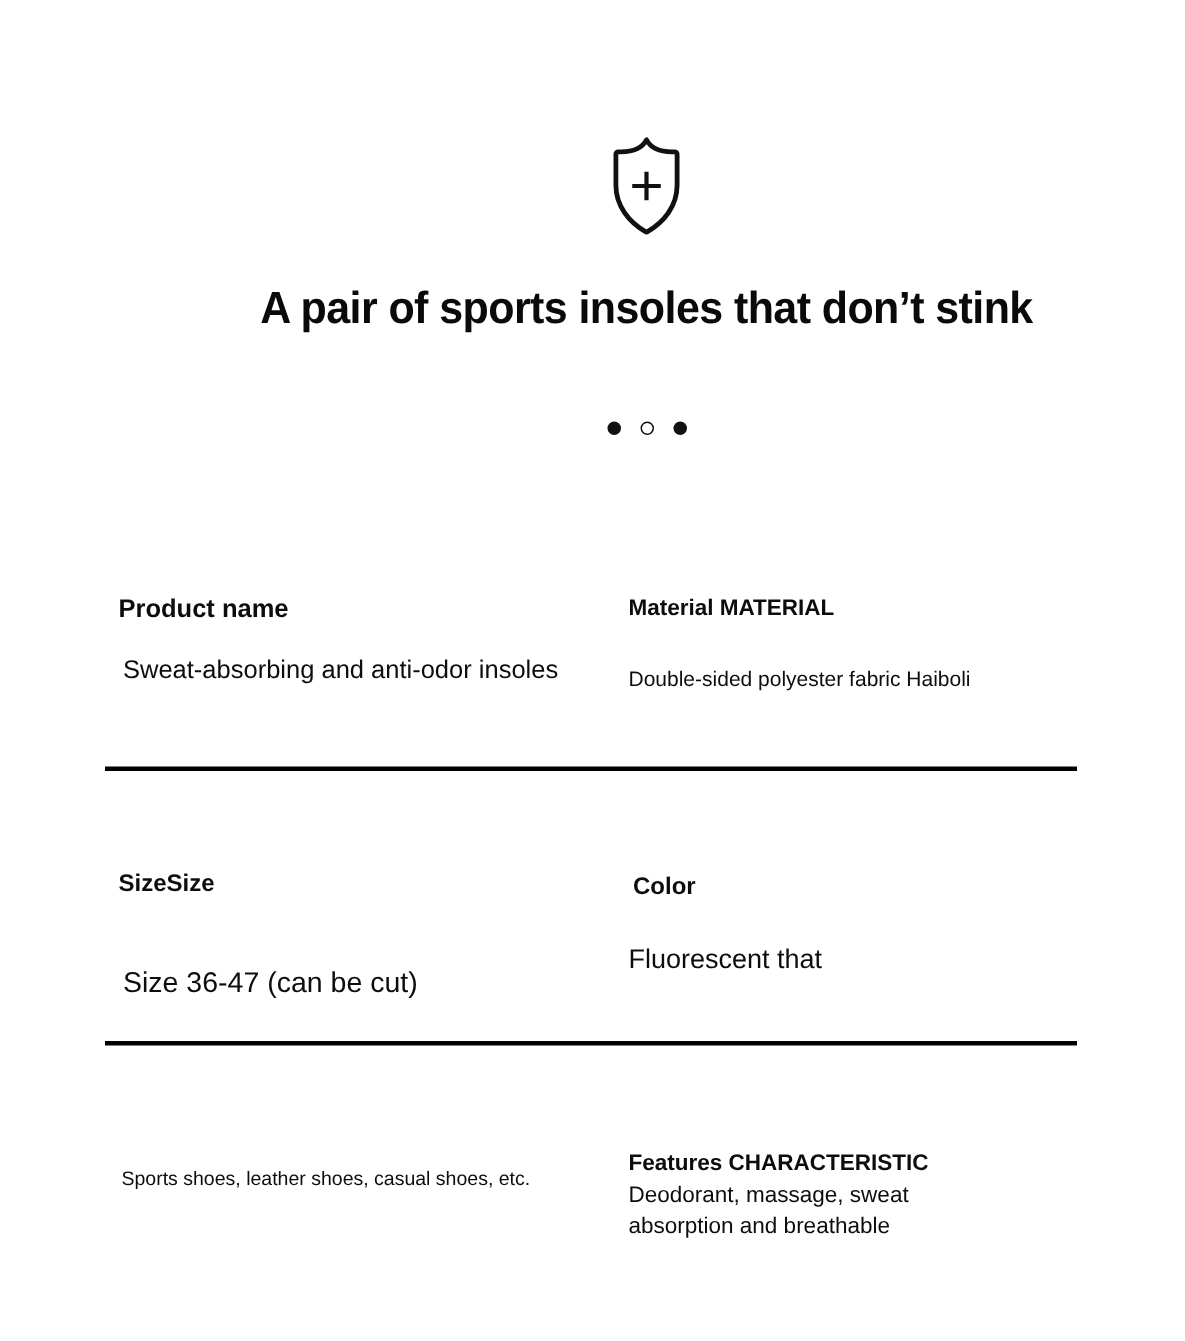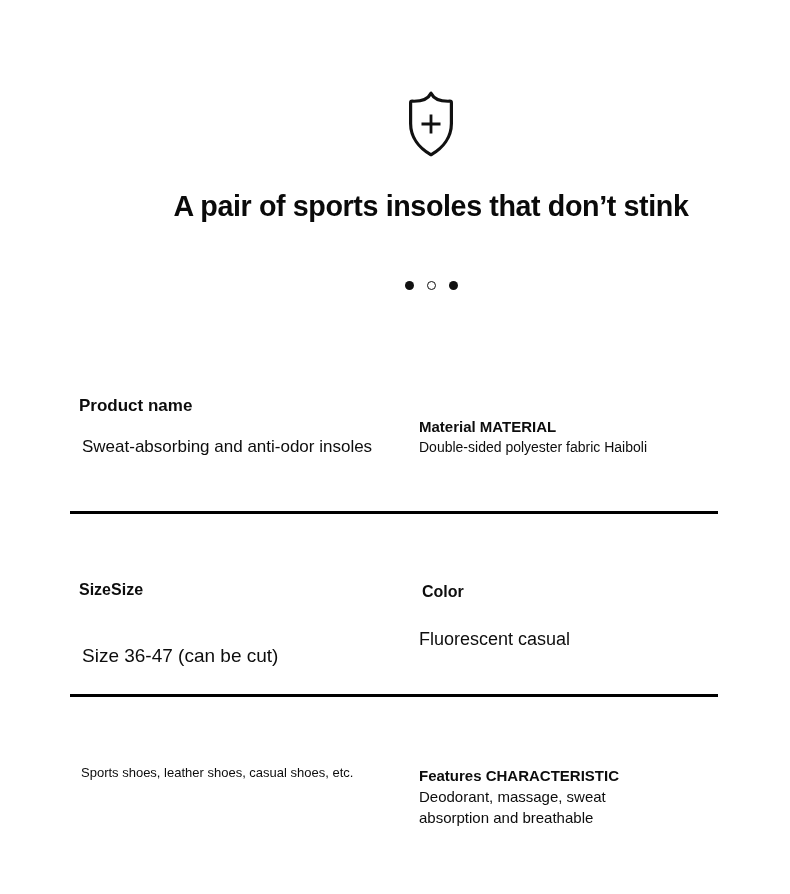--- a/index.html
+++ b/index.html
@@ -118,32 +118,32 @@
   }
   .spec-value {
     font-weight: 400;
     color: #0d0d0d;
     font-family: "Liberation Sans", "DejaVu Sans", sans-serif;
   }
 
   
   .r0 .left .spec-label  { font-size: 17px; line-height: 20px; }
   .r0 .left .spec-value  { font-size: 17px; line-height: 21px; margin-top: 20px; padding-left: 3px; }
-  .r0 .right .spec-label { font-size: 15px; line-height: 20px; margin-top: 21px; }
-  .r0 .right .spec-value { font-size: 14px; line-height: 20px; }
+  .r0 .right .spec-label { font-size: 15px; line-height: 20px; margin-top: 0; }
+  .r0 .right .spec-value { font-size: 14px; line-height: 20px; margin-top: 26px; }
 
   
   .r1 .left .spec-label  { font-size: 16px; line-height: 20px; }
   .r1 .left .spec-value  { font-size: 19px; line-height: 24px; margin-top: 44px; padding-left: 3px; }
   .r1 .right .spec-label { font-size: 16px; line-height: 20px; margin-top: 2px; padding-left: 3px; }
   .r1 .right .spec-value { font-size: 18px; line-height: 24px; margin-top: 25px; }
 
   
   .r2 .left .spec-label  { font-size: 19px; line-height: 24px; }
-  .r2 .left .spec-value  { font-size: 13px; line-height: 16px; padding-left: 2px; width: 290px; }
+  .r2 .left .spec-value  { font-size: 13px; line-height: 16px; margin-top: 13px; padding-left: 2px; width: 290px; }
   .r2 .right .spec-label { font-size: 15px; line-height: 21px; }
   .r2 .right .spec-value { font-size: 15px; line-height: 21px; width: 250px; }
 
   
   .divider {
     position: absolute;
     left: 70px;
     width: 648px;
     height: 3px;
     background: #000000;
@@ -190,21 +190,21 @@
 
     <div class="divider d0"></div>
 
     <div class="spec-row r1">
       <div class="cell left">
         <div class="spec-label">SizeSize</div>
         <div class="spec-value">Size 36-47 (can be cut)</div>
       </div>
       <div class="cell right">
         <div class="spec-label">Color</div>
-        <div class="spec-value">Fluorescent casual</div>
+        <div class="spec-value">Fluorescent that</div>
       </div>
     </div>
 
     <div class="divider d1"></div>
 
     <div class="spec-row r2">
       <div class="cell left">
         <div class="spec-value">Sports shoes, leather shoes, casual shoes, etc.</div>
       </div>
       <div class="cell right">

